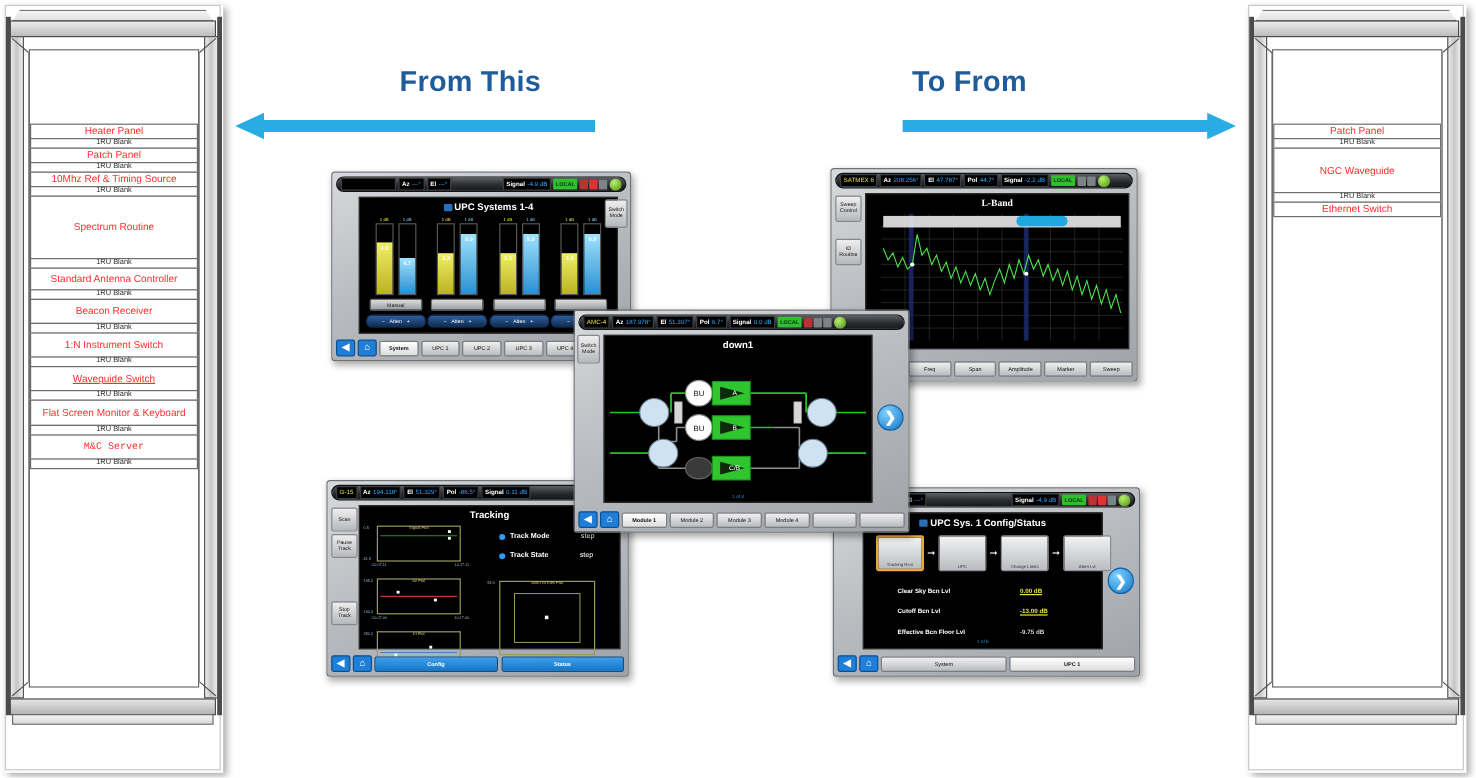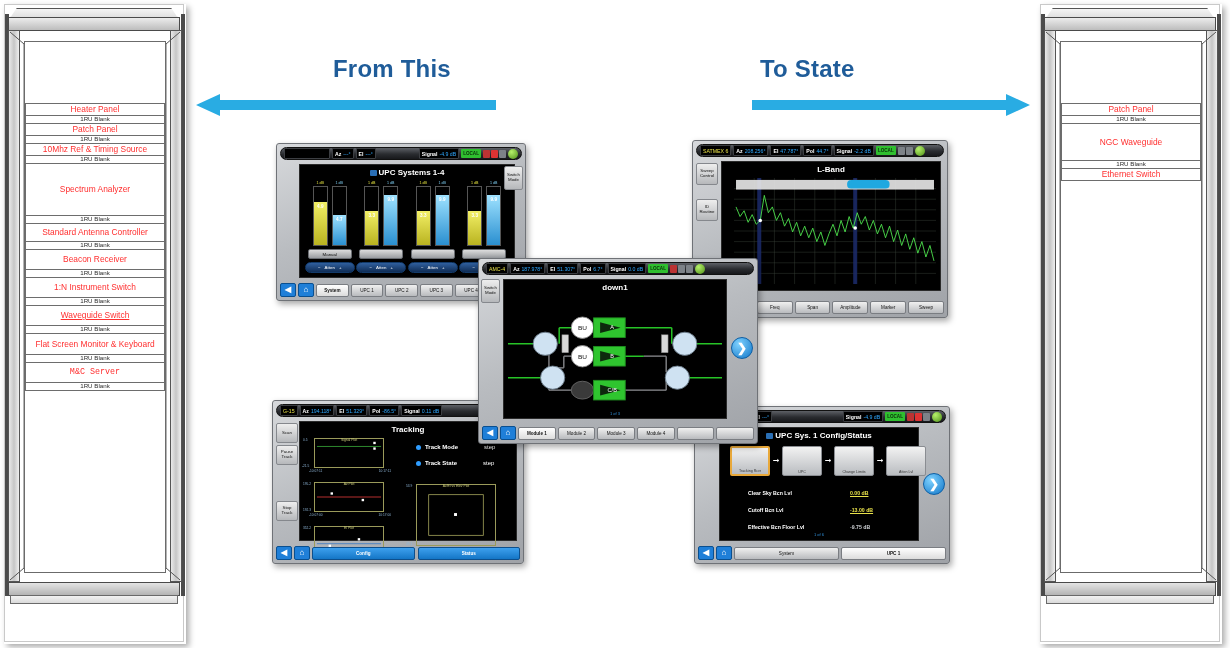--- a/index.html
+++ b/index.html
@@ -238,21 +238,21 @@
       </svg>
     </div>
     <div class="bay">
       <div class="ru-list" id="ru-left" style="top:62px;">
           <div class="ru equip" style="height: 13px;">Heater Panel</div>
           <div class="ru blank" style="height: 9px;">1RU Blank</div>
           <div class="ru equip" style="height: 13px;">Patch Panel</div>
           <div class="ru blank" style="height: 9px;">1RU Blank</div>
           <div class="ru equip" style="height: 13px;">10Mhz Ref &amp; Timing Source</div>
           <div class="ru blank" style="height: 9px;">1RU Blank</div>
-          <div class="ru equip" style="height: 53px;">Spectrum Analyzer</div>
+          <div class="ru equip" style="height: 53px;">Spectrum Routine</div>
           <div class="ru blank" style="height: 9px;">1RU Blank</div>
           <div class="ru equip" style="height: 19px;">Standard Antenna Controller</div>
           <div class="ru blank" style="height: 9px;">1RU Blank</div>
           <div class="ru equip" style="height: 21px;">Beacon Receiver</div>
           <div class="ru blank" style="height: 9px;">1RU Blank</div>
           <div class="ru equip" style="height: 21px;">1:N Instrument Switch</div>
           <div class="ru blank" style="height: 9px;">1RU Blank</div>
           <div class="ru equip" style="height: 21px; text-decoration: underline;">Waveguide Switch</div>
           <div class="ru blank" style="height: 9px;">1RU Blank</div>
           <div class="ru equip" style="height: 22px;">Flat Screen Monitor &amp; Keyboard</div>
@@ -291,21 +291,21 @@
           <div class="ru equip" style="height: 38px;">NGC Waveguide</div>
           <div class="ru blank" style="height: 9px;">1RU Blank</div>
           <div class="ru equip" style="height: 13px;">Ethernet Switch</div>
         </div>
     </div>
     <div class="cap-bot"></div>
     <div class="cap-bot2"></div>
   </div>
 
   <div class="hdr" style="left:333px;top:55px;">From This</div>
-  <div class="hdr" style="left:760px;top:55px;">To State</div>
+  <div class="hdr" style="left:760px;top:55px;">To From</div>
 
   <div class="arrow-wrap" style="left:196px;top:92px;">
     <svg width="300" height="26" viewBox="0 0 300 26">
       <path d="M0 13 L24 2 L24 8 L300 8 L300 18 L24 18 L24 24 Z" fill="#29ace3"></path>
     </svg>
   </div>
   <div class="arrow-wrap" style="left:752px;top:92px;">
     <svg width="278" height="26" viewBox="0 0 278 26">
       <path d="M278 13 L254 2 L254 8 L0 8 L0 18 L254 18 L254 24 Z" fill="#29ace3"></path>
     </svg>
@@ -471,21 +471,21 @@
         <span class="tb-val">-2.2 dB</span>
       </div>
       <div class="tb-local">LOCAL</div>
       <div class="tb-icons">
         <span class="tb-ic"></span>
         <span class="tb-ic"></span>
       </div>
       <div class="tb-pill"></div>
     </div>
 
-    <div class="screen" style="left:28px;top:20px;right:6px;bottom:26px;">
+    <div class="screen" style="left:28px;top:20px;right:6px;bottom:26px;font-family:Liberation Serif, serif;">
       <div class="scr-title">L-Band</div>
 
       <svg style="position:absolute;left:12px;top:16px;right:4px;bottom:6px;width:calc(100% - 16px);height:calc(100% - 22px);" viewBox="0 0 200 110" preserveAspectRatio="none">
         <rect x="0" y="0" width="200" height="110" fill="#000"></rect>
         <g stroke="#3f4a3f" stroke-width="0.4">
           <line x1="0" y1="11" x2="200" y2="11"></line>
             <line x1="0" y1="22" x2="200" y2="22"></line>
           <line x1="0" y1="33" x2="200" y2="33"></line>
             <line x1="0" y1="44" x2="200" y2="44"></line>
           <line x1="0" y1="55" x2="200" y2="55"></line>

